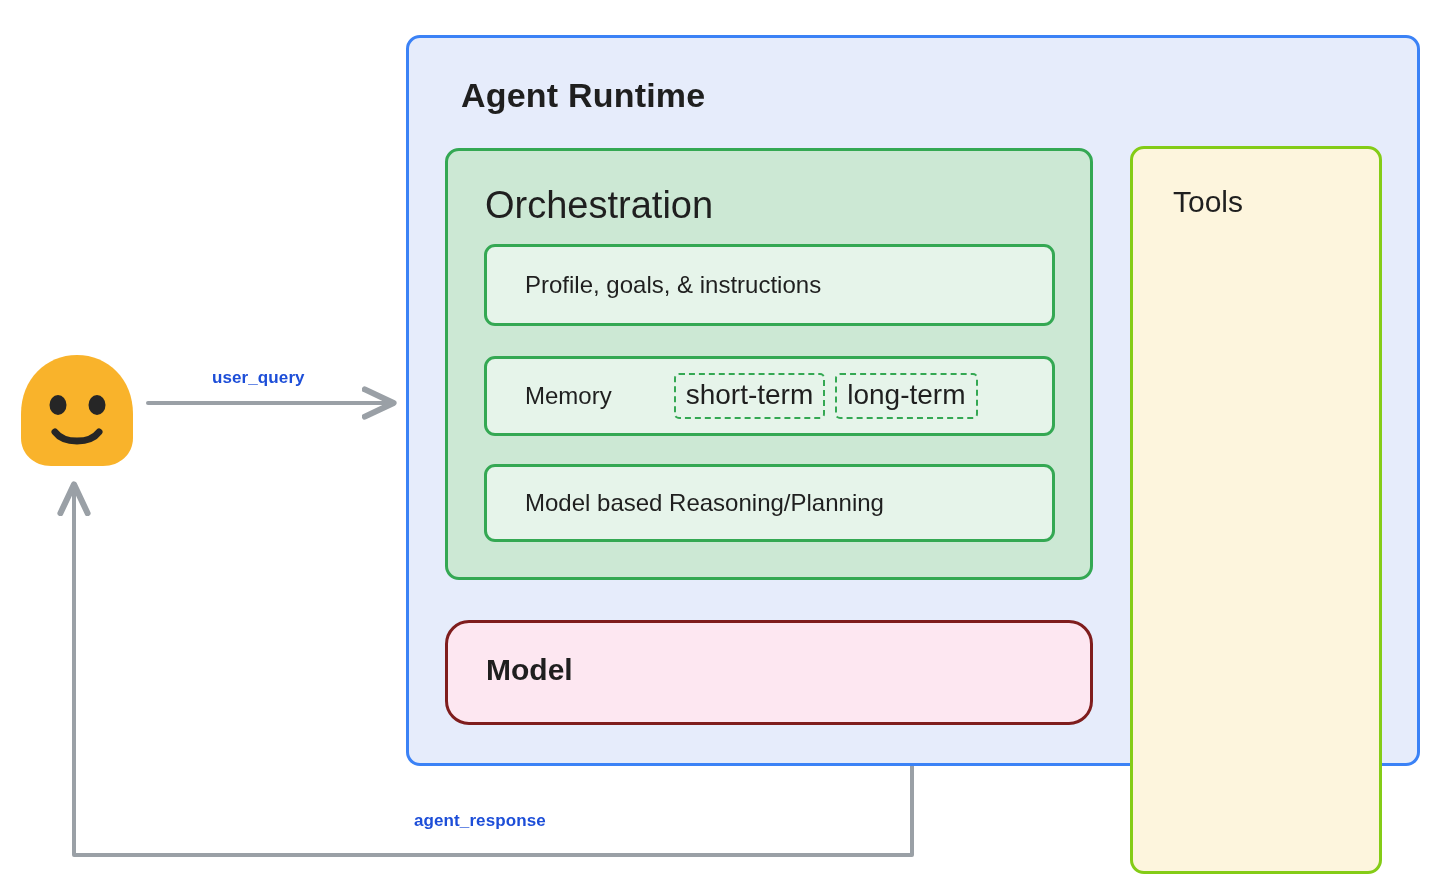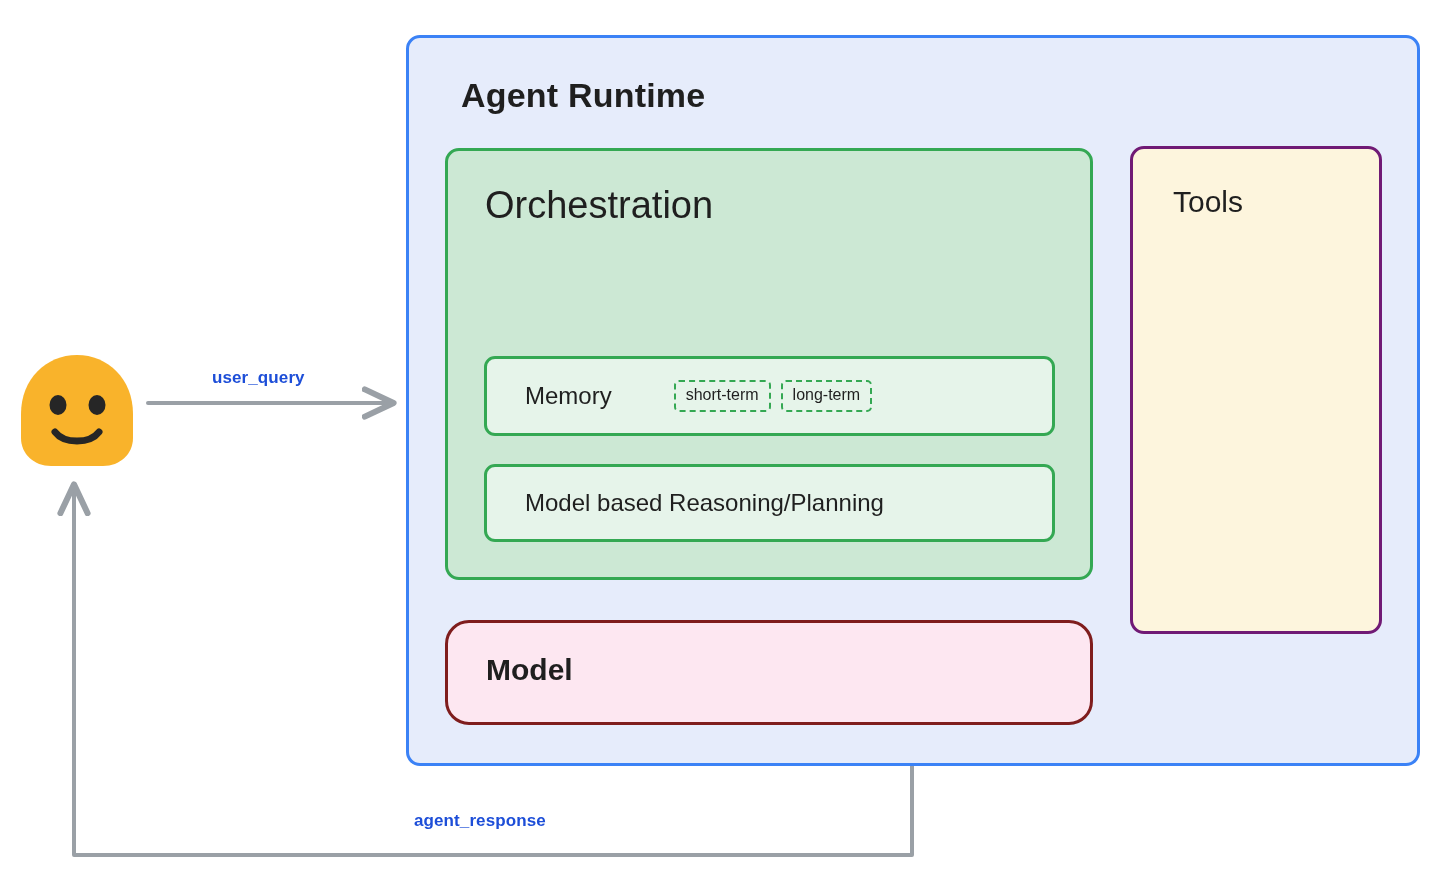--- a/index.html
+++ b/index.html
@@ -123,21 +123,21 @@
   .memory-badges {
     display: flex;
     align-items: center;
     gap: 10px;
     margin-left: 62px;
   }
   .badge {
     border: 2.5px dashed #34a853;
     border-radius: 5px;
     padding: 4px 10px 6px 10px;
-    font-size: 16px;
+    font-size: 28px;
     font-weight: 500;
     color: #1f1f1f;
     background: transparent;
     white-space: nowrap;
     line-height: 1.12;
   }
 
   
   .model-box {
     position: absolute;
@@ -158,24 +158,24 @@
     font-weight: 600;
     color: #1f1f1f;
   }
 
   
   .tools-box {
     position: absolute;
     left: 1130px;
     top: 146px;
     width: 252px;
-    height: 488px;
+    height: 728px;
     box-sizing: border-box;
     background: #fdf5dd;
-    border: 3px solid #701a75;
+    border: 3px solid #84cc16;
     border-radius: 14px;
   }
   .tools-title {
     position: absolute;
     left: 40px;
     top: 36px;
     font-size: 30px;
     font-weight: 500;
     color: #1f1f1f;
   }
@@ -211,20 +211,23 @@
   <div class="edge-label agent-response">agent_response</div>
 
   <div class="runtime-box">
     <div class="runtime-title">Agent Runtime</div>
   </div>
 
   <div class="orchestration-box">
     <div class="orchestration-title">Orchestration</div>
   </div>
 
+  <div class="sub-box sub-box-profile">
+    <span class="sub-box-label">Profile, goals, &amp; instructions</span>
+  </div>
 
   <div class="sub-box sub-box-memory">
     <span class="sub-box-label">Memory</span>
     <span class="memory-badges">
       <span class="badge">short-term</span>
       <span class="badge">long-term</span>
     </span>
   </div>
 
   <div class="sub-box sub-box-reasoning">

